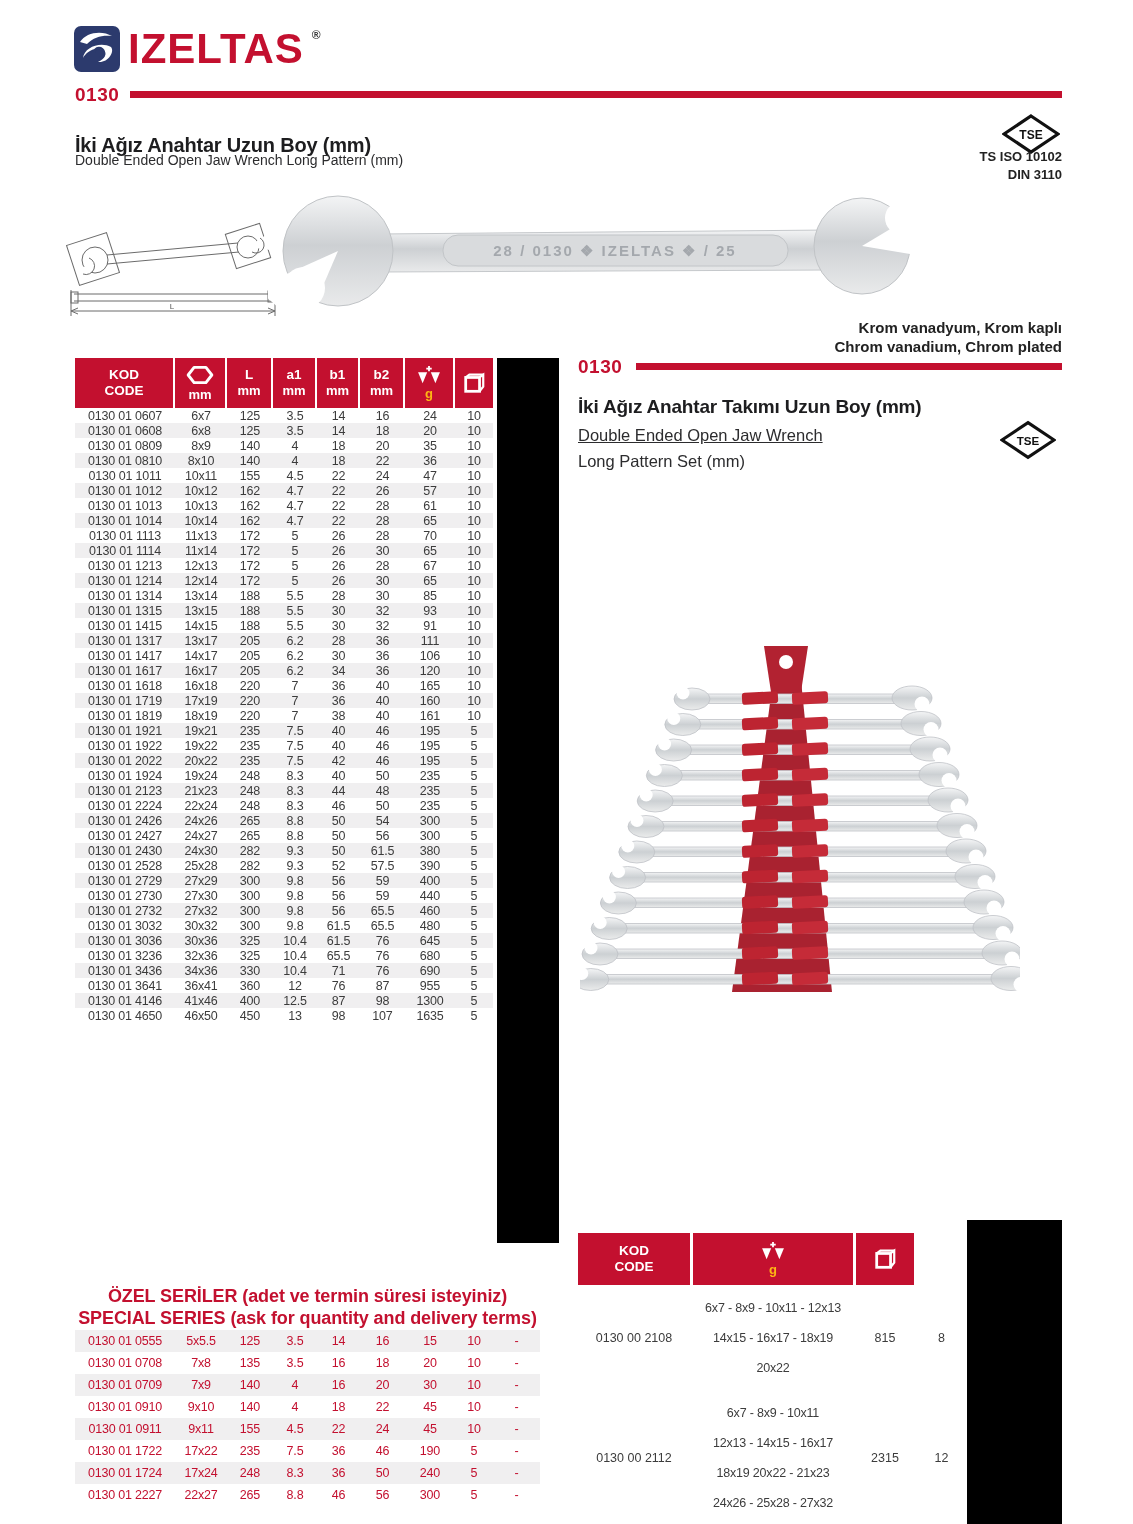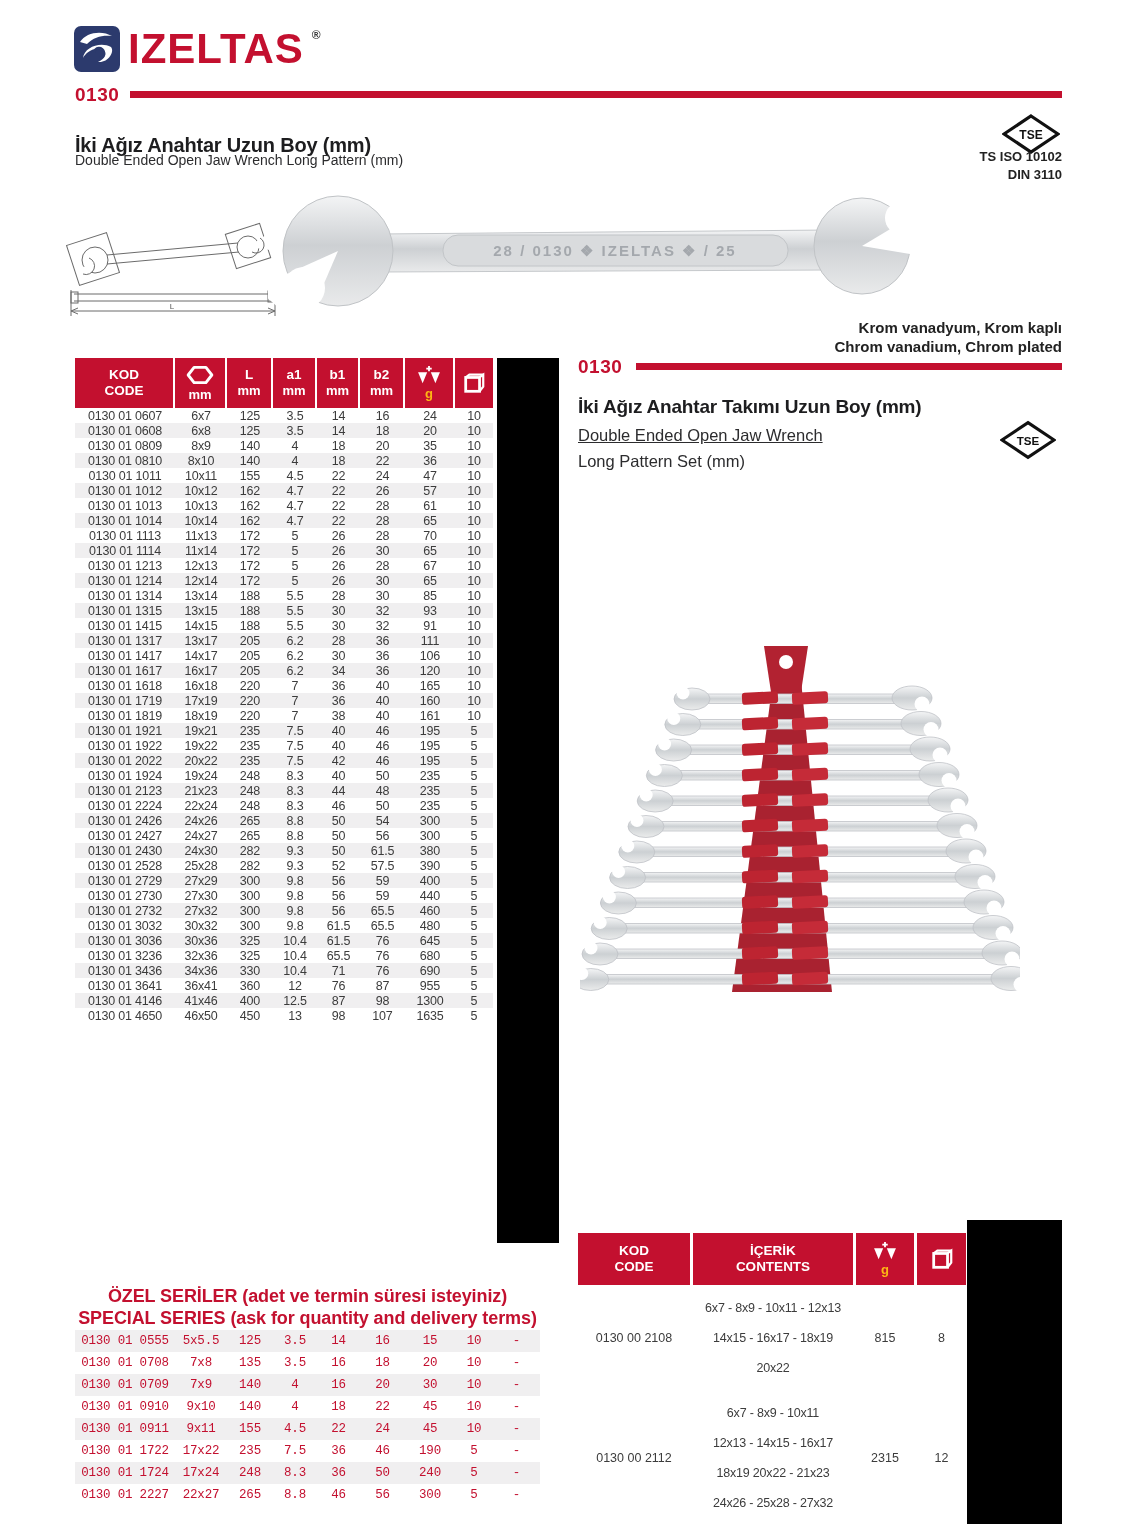--- a/index.html
+++ b/index.html
@@ -591,21 +591,21 @@
         <div class="tc">1635</div>
         <div class="tc">5</div>
       </div>
     </div>
 </div>
 
 <div class="abs black" style="left:497px;top:358px;width:62px;height:885px;"></div>
 
 <div class="abs sp-title" style="left:75px;top:1286px;width:465px;">ÖZEL SERİLER  (adet ve termin süresi isteyiniz)</div>
 <div class="abs sp-title" style="left:75px;top:1308px;width:465px;">SPECIAL SERIES (ask for quantity and delivery terms)</div>
-<div class="abs" style="left:75px;top:1330px;width:465px;font-family:Liberation Mono, monospace;">
+<div class="abs" style="left:75px;top:1330px;width:465px;">
   <div>
       <div class="trow g9 sp alt">
         <div class="tc">0130 01 0555</div>
         <div class="tc">5x5.5</div>
         <div class="tc">125</div>
         <div class="tc">3.5</div>
         <div class="tc">14</div>
         <div class="tc">16</div>
         <div class="tc">15</div>
         <div class="tc">10</div>
@@ -814,24 +814,20 @@
     </g>
 </svg>
 
 <div class="abs" style="left:578px;top:1233px;width:389px;">
   <div class="sg sethead">
     <div class="hc">
       <span>KOD</span>
         <span>CODE</span>
     </div>
     <div class="hc">
-      <span>İÇERİK</span>
-        <span>CONTENTS</span>
-    </div>
-    <div class="hc">
       <svg width="28" height="20" viewBox="0 0 28 22">
         <line x1="14" y1="1" x2="14" y2="7" stroke="#fff" stroke-width="2"></line>
         <line x1="11" y1="4" x2="17" y2="4" stroke="#fff" stroke-width="2"></line>
         <path d="M2 8 H12 L7 20 Z" fill="#fff"></path>
         <path d="M16 8 H26 L21 20 Z" fill="#fff"></path>
       </svg>
       <span class="u gold">g</span>
     </div>
     <div class="hc">
       <svg width="24" height="24" viewBox="0 0 26 26">

